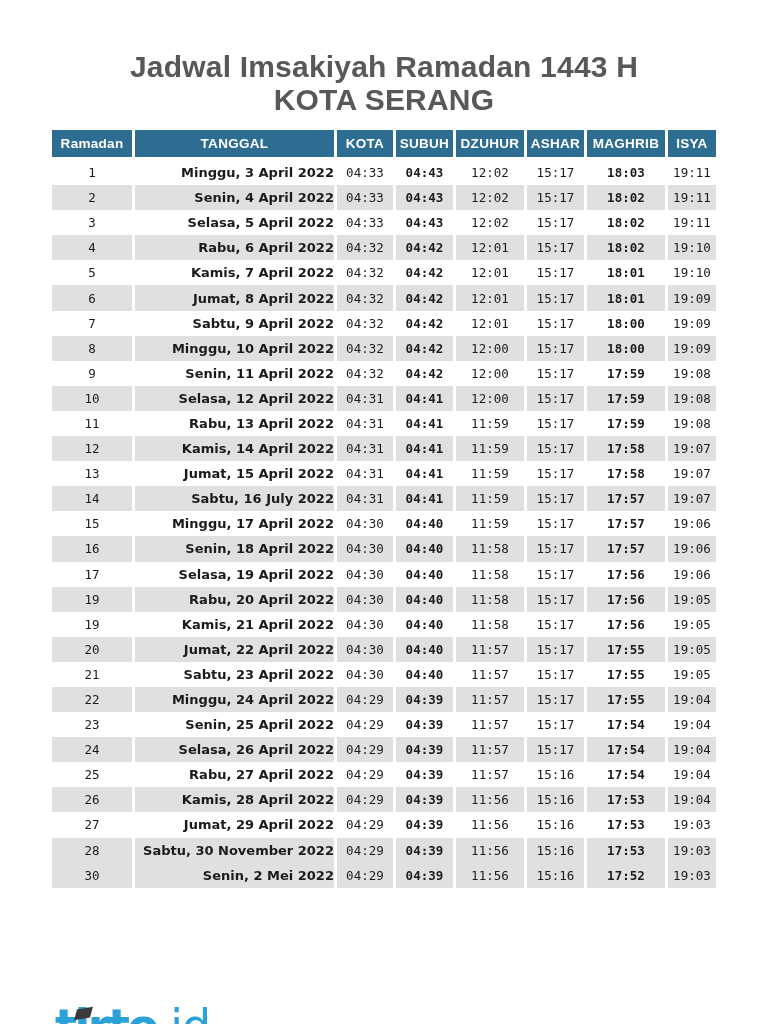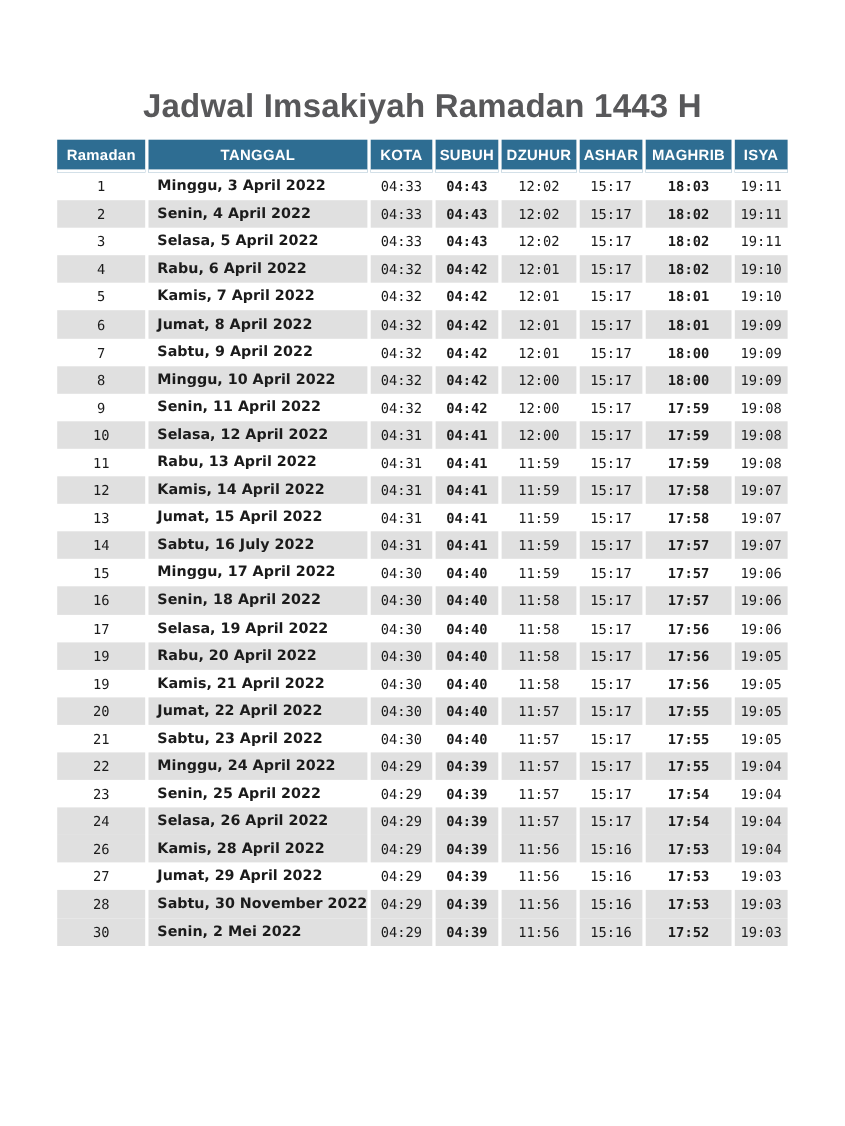--- a/index.html
+++ b/index.html
@@ -9,59 +9,60 @@
     --logo-blue:#2ba1da;
     --logo-flag:#3a3a3c;
     --body-text:#1b1b1b;
   }
   *{margin:0;padding:0;box-sizing:border-box;}
   html,body{width:768px;height:1024px;background:#ffffff;overflow:hidden;
     font-family:"DejaVu Sans","Liberation Sans",sans-serif;}
   .page{width:768px;height:1024px;position:relative;}
 
   
-  .title{margin-top:80px;text-align:center;color:var(--title-text);
+  .title{margin-top:50px;text-align:center;color:var(--title-text);
     font-family:"Liberation Sans",sans-serif;font-weight:bold;
     font-size:30px;line-height:33px;letter-spacing:.2px;}
   .title span{display:block;}
 
   
   table{border-collapse:separate;border-spacing:3px 0;margin:14px auto 0 auto;
     table-layout:fixed;}
   col.c0{width:80px}col.c1{width:190px}col.c2{width:56px}col.c3{width:57px}
   col.c4{width:68px}col.c5{width:57px}col.c6{width:78px}col.c7{width:48px}
   th{background:var(--header-bg);color:#ffffff;
     font-family:"Liberation Sans",sans-serif;font-weight:bold;font-size:13.5px;
     height:30px;letter-spacing:.3px;
     border-bottom:3px solid #ffffff;}
   td{height:25.1px;font-size:13px;color:var(--body-text);text-align:center;
     vertical-align:middle;white-space:nowrap;overflow:hidden;}
   tr.alt td{background:var(--alt-row-bg);}
   td.c0,td.c2,td.c3,td.c4,td.c5,td.c6,td.c7{
     font-family:"DejaVu Sans Mono","DejaVu Sans",monospace;font-size:12.5px;}
-  td.c1{text-align:left;padding-left:8px;font-family:"DejaVu Sans",sans-serif;}
+  td.c1{text-align:right;padding-left:8px;font-family:"DejaVu Sans",sans-serif;}
   td.bold{font-weight:bold;}
 
   
   .logo{position:absolute;left:55px;top:948px;height:60px;line-height:56px;
     color:var(--logo-blue);white-space:nowrap;}
   .logo-main{font-family:"DejaVu Sans",sans-serif;font-weight:bold;
     font-size:46px;letter-spacing:-2.5px;position:relative;}
   .logo-suffix{font-family:"DejaVu Sans",sans-serif;font-weight:normal;
     font-size:46px;letter-spacing:-1px;}
   .logo-flag{position:absolute;left:21px;top:9px;width:15px;height:11px;
     background:var(--logo-flag);transform:skewX(-24deg) rotate(-10deg);}
 </style>
 </head>
 <body>
 
 <div class="page">
 
   <h1 class="title">
     <span>Jadwal Imsakiyah Ramadan 1443 H</span>
+    <span>KOTA SERANG</span>
   </h1>
 
   <table>
     <colgroup>
       <col class="c0">
         <col class="c1">
         <col class="c2">
         <col class="c3">
       <col class="c4">
         <col class="c5">
@@ -314,20 +315,30 @@
         <tr class="alt">
           <td class="c0">24</td>
           <td class="c1 bold">Selasa, 26 April 2022</td>
           <td class="c2">04:29</td>
           <td class="c3 bold">04:39</td>
           <td class="c4">11:57</td>
           <td class="c5">15:17</td>
           <td class="c6 bold">17:54</td>
           <td class="c7">19:04</td>
         </tr>
+        <tr>
+          <td class="c0">25</td>
+          <td class="c1 bold">Rabu, 27 April 2022</td>
+          <td class="c2">04:29</td>
+          <td class="c3 bold">04:39</td>
+          <td class="c4">11:57</td>
+          <td class="c5">15:16</td>
+          <td class="c6 bold">17:54</td>
+          <td class="c7">19:04</td>
+        </tr>
         <tr class="alt">
           <td class="c0">26</td>
           <td class="c1 bold">Kamis, 28 April 2022</td>
           <td class="c2">04:29</td>
           <td class="c3 bold">04:39</td>
           <td class="c4">11:56</td>
           <td class="c5">15:16</td>
           <td class="c6 bold">17:53</td>
           <td class="c7">19:04</td>
         </tr>

